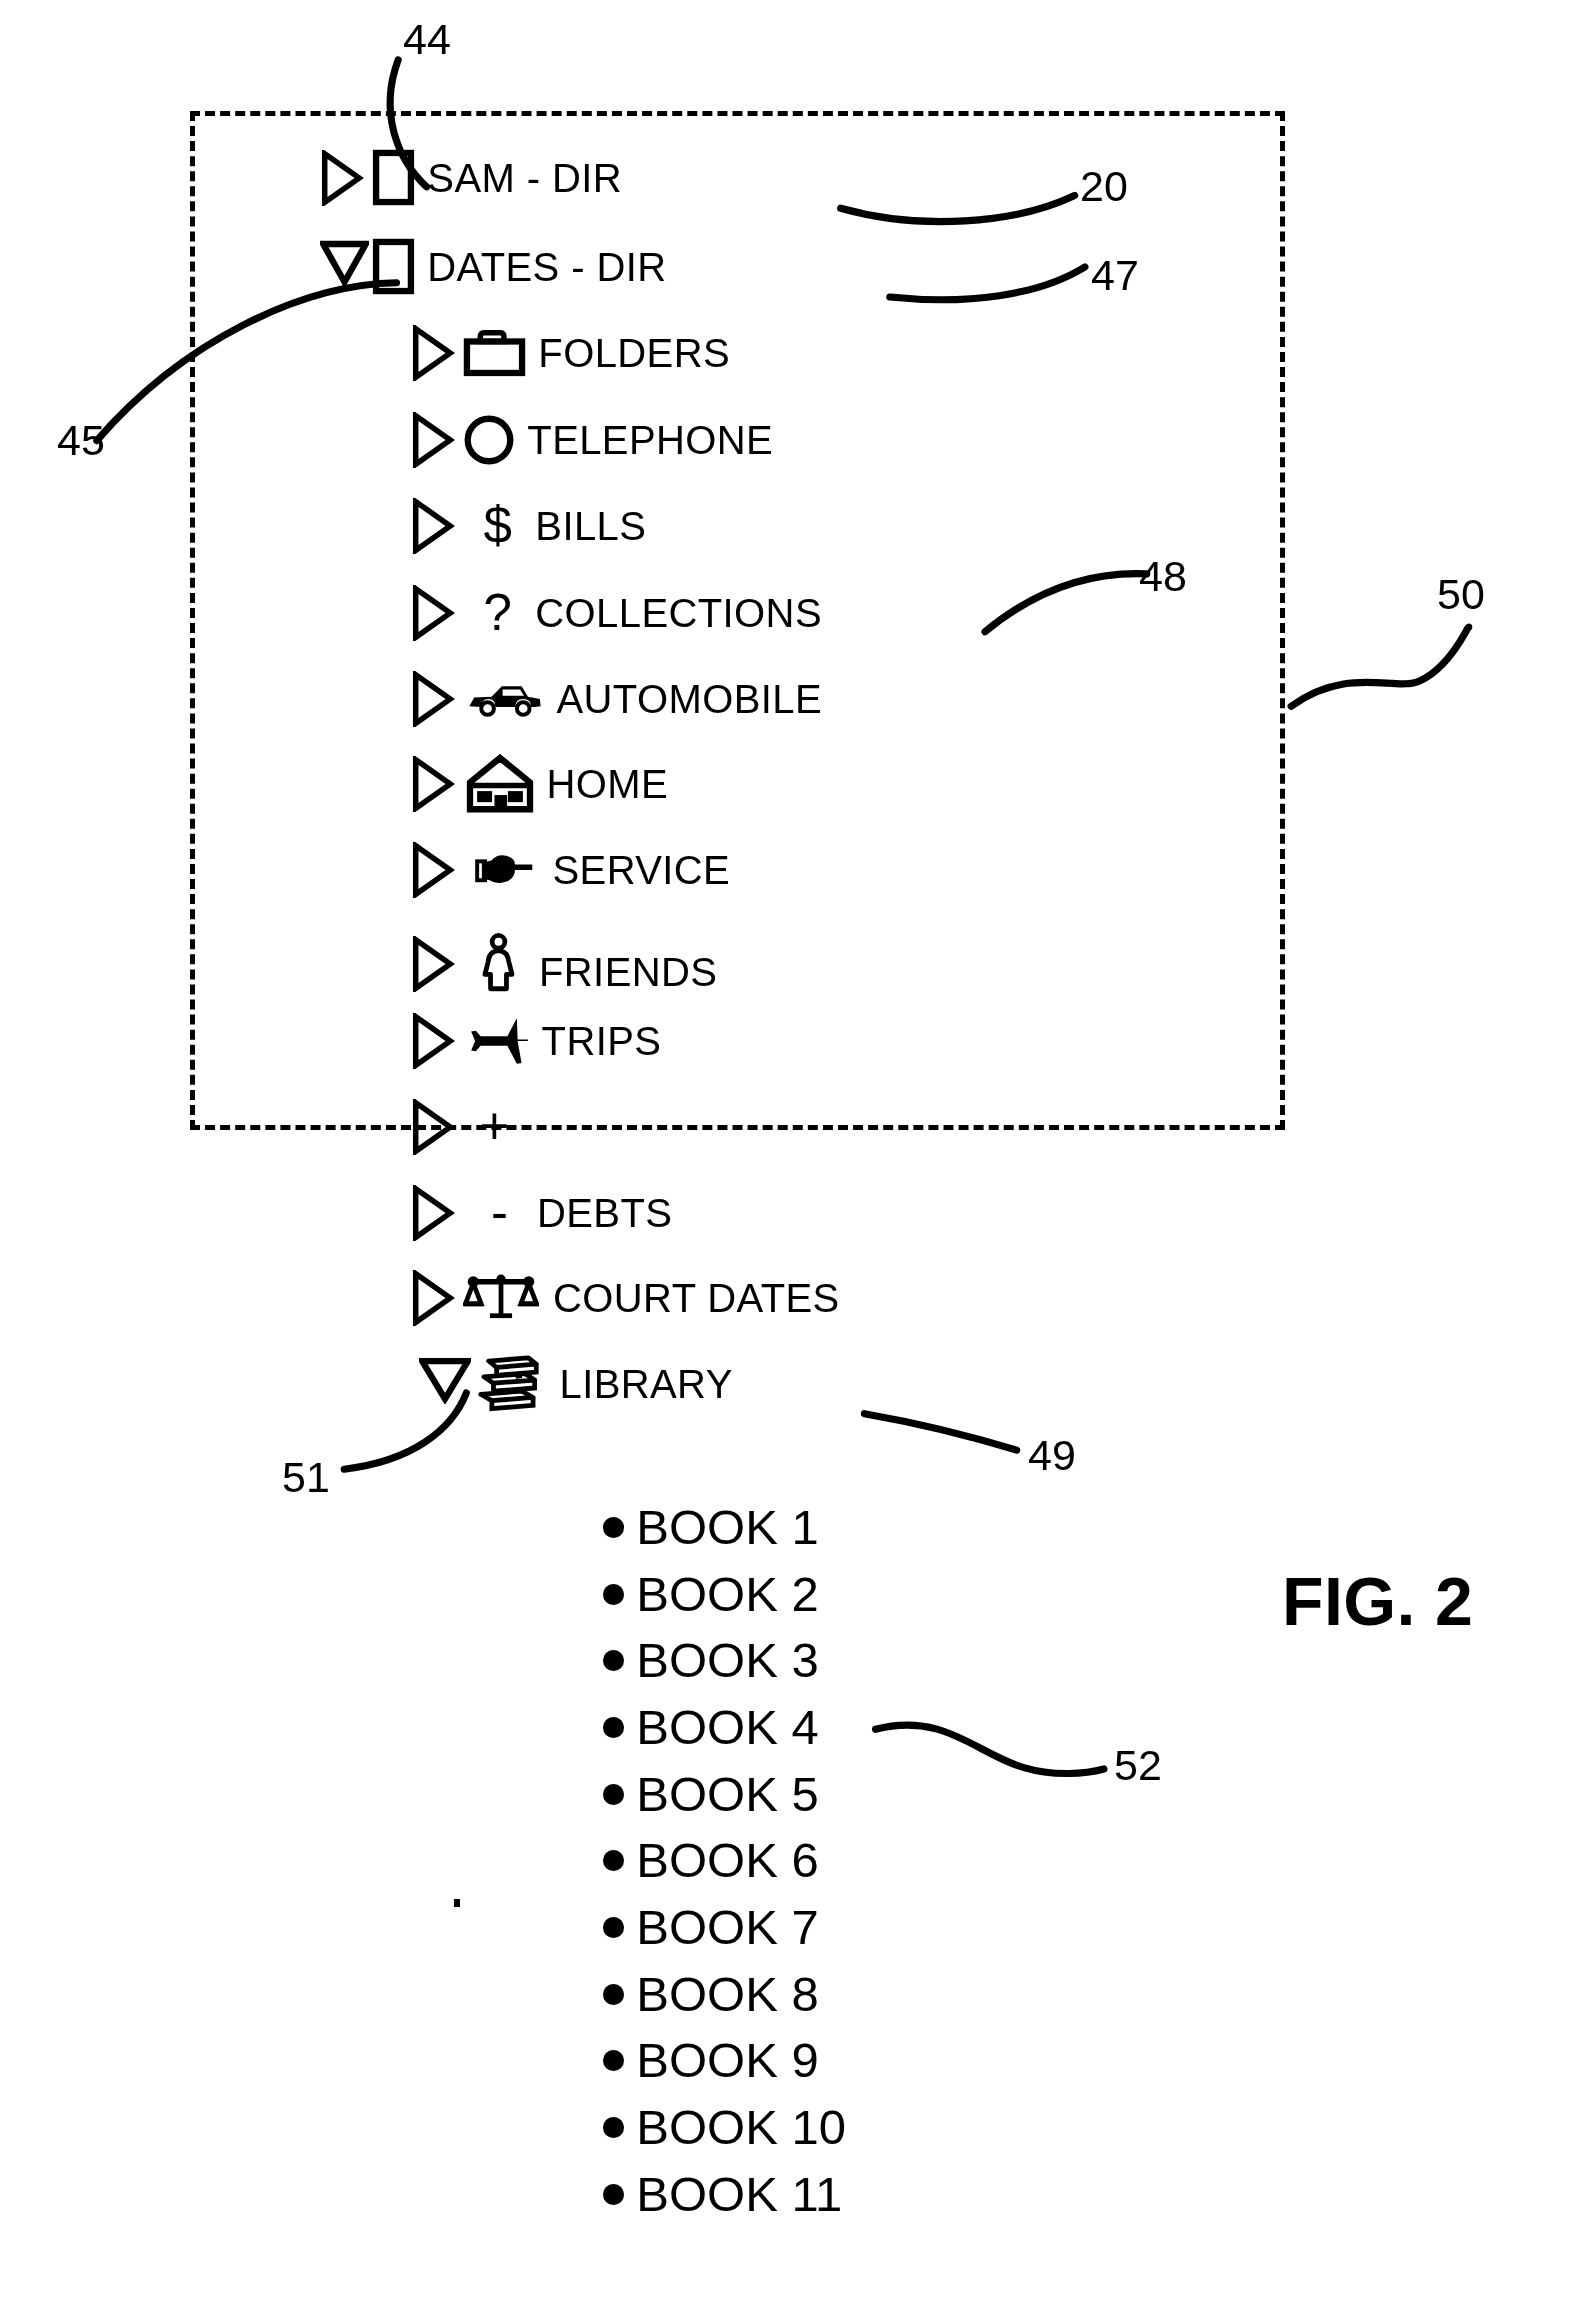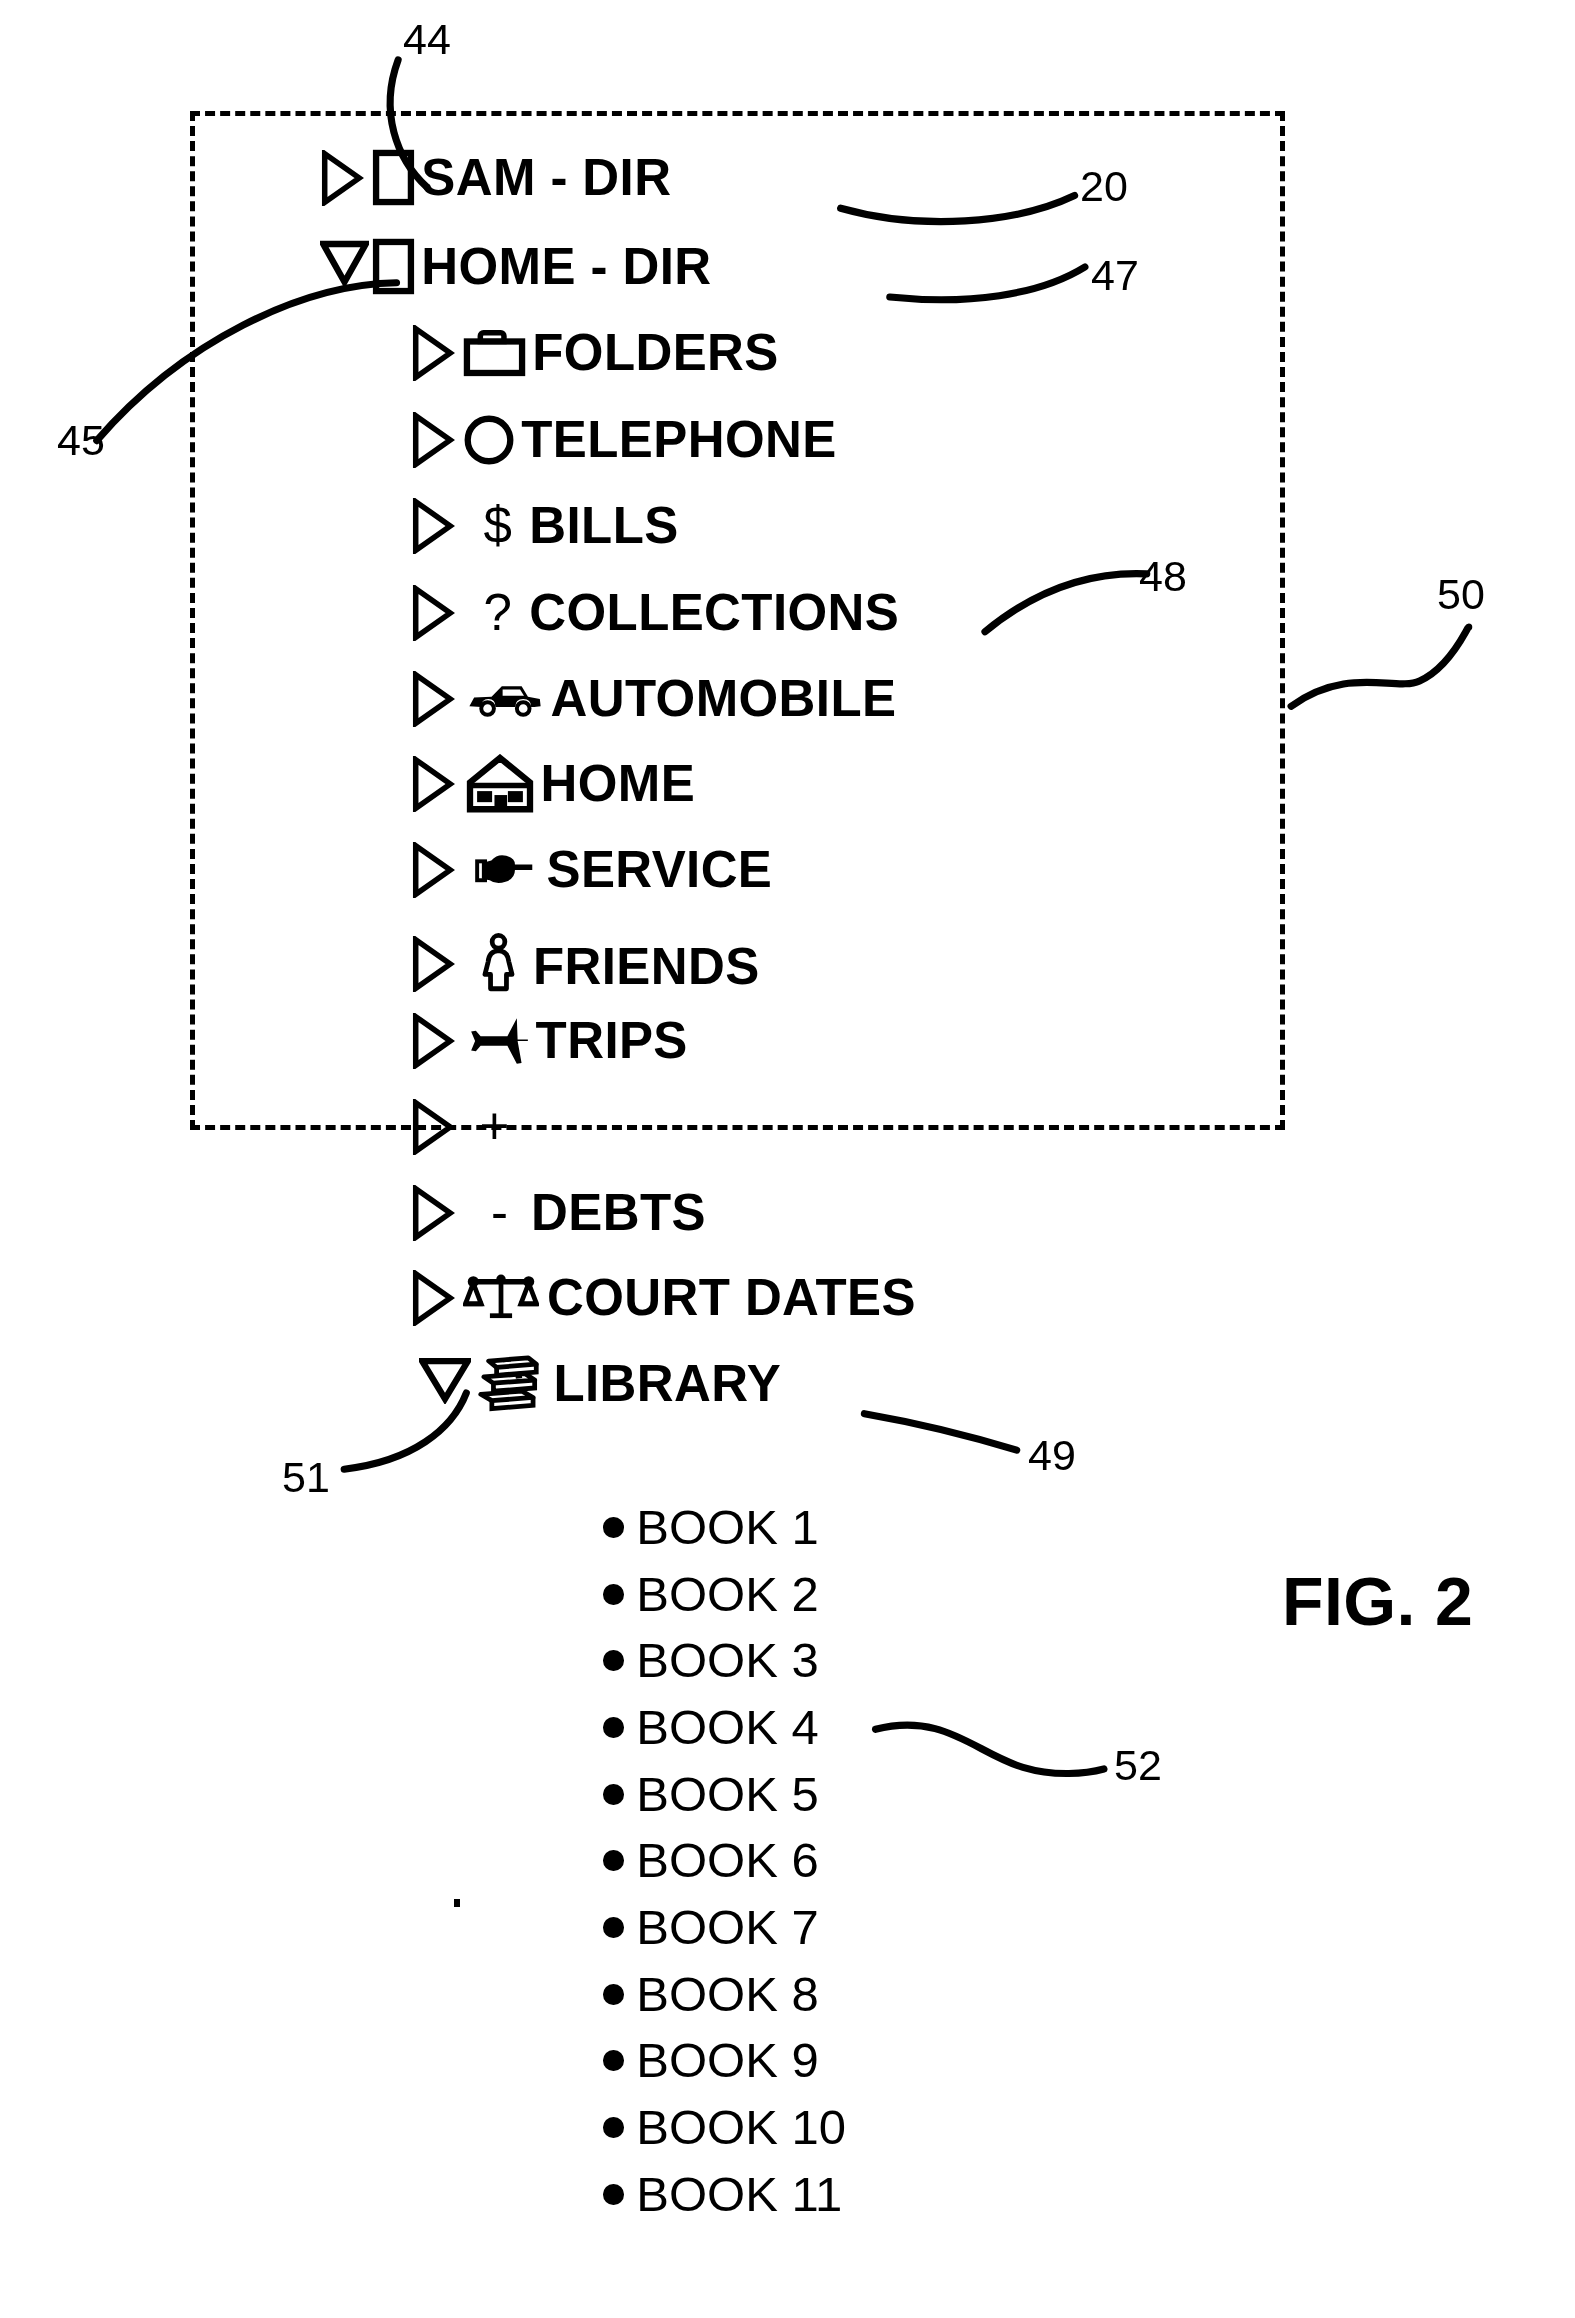--- a/index.html
+++ b/index.html
@@ -42,24 +42,25 @@
 
   .tree-row {
     position: absolute;
     display: flex;
     align-items: center;
     white-space: nowrap;
     height: 73px;
   }
 
   .row-label {
-    font-size: 51px;
+    font-size: 40px;
     letter-spacing: 0.4px;
     line-height: 1;
-    font-weight: 700;
+    font-weight: 400;
+    margin-left: 6px;
   }
 
   
   .tri {
     width: 44px;
     height: 56px;
     flex: 0 0 auto;
     position: relative;
     margin-right: 8px;
   }
@@ -169,21 +170,21 @@
       <span class="tri">
         <svg width="49" height="48" viewBox="0 0 62 60">
             <path d="M4 6 L58 6 L31 54 Z" fill="none" stroke="#000" stroke-width="8" stroke-linejoin="miter"></path>
           </svg>
       </span>
       <span class="ic">
         <svg width="43" height="57" viewBox="0 0 54 72">
             <rect x="5" y="5" width="44" height="62" fill="none" stroke="#000" stroke-width="8"></rect>
           </svg>
       </span>
-      <span class="row-label">HOME - DIR</span>
+      <span class="row-label">DATES - DIR</span>
     </div>
 
     <div class="tree-row" style="left:411px; top:316px;">
       <span class="tri">
         <svg width="44" height="56" viewBox="0 0 56 70">
             <path d="M6 4 L50 35 L6 66 Z" fill="none" stroke="#000" stroke-width="7" stroke-linejoin="miter"></path>
           </svg>
       </span>
       <span class="ic">
         <svg width="63" height="49" viewBox="0 0 80 62">

